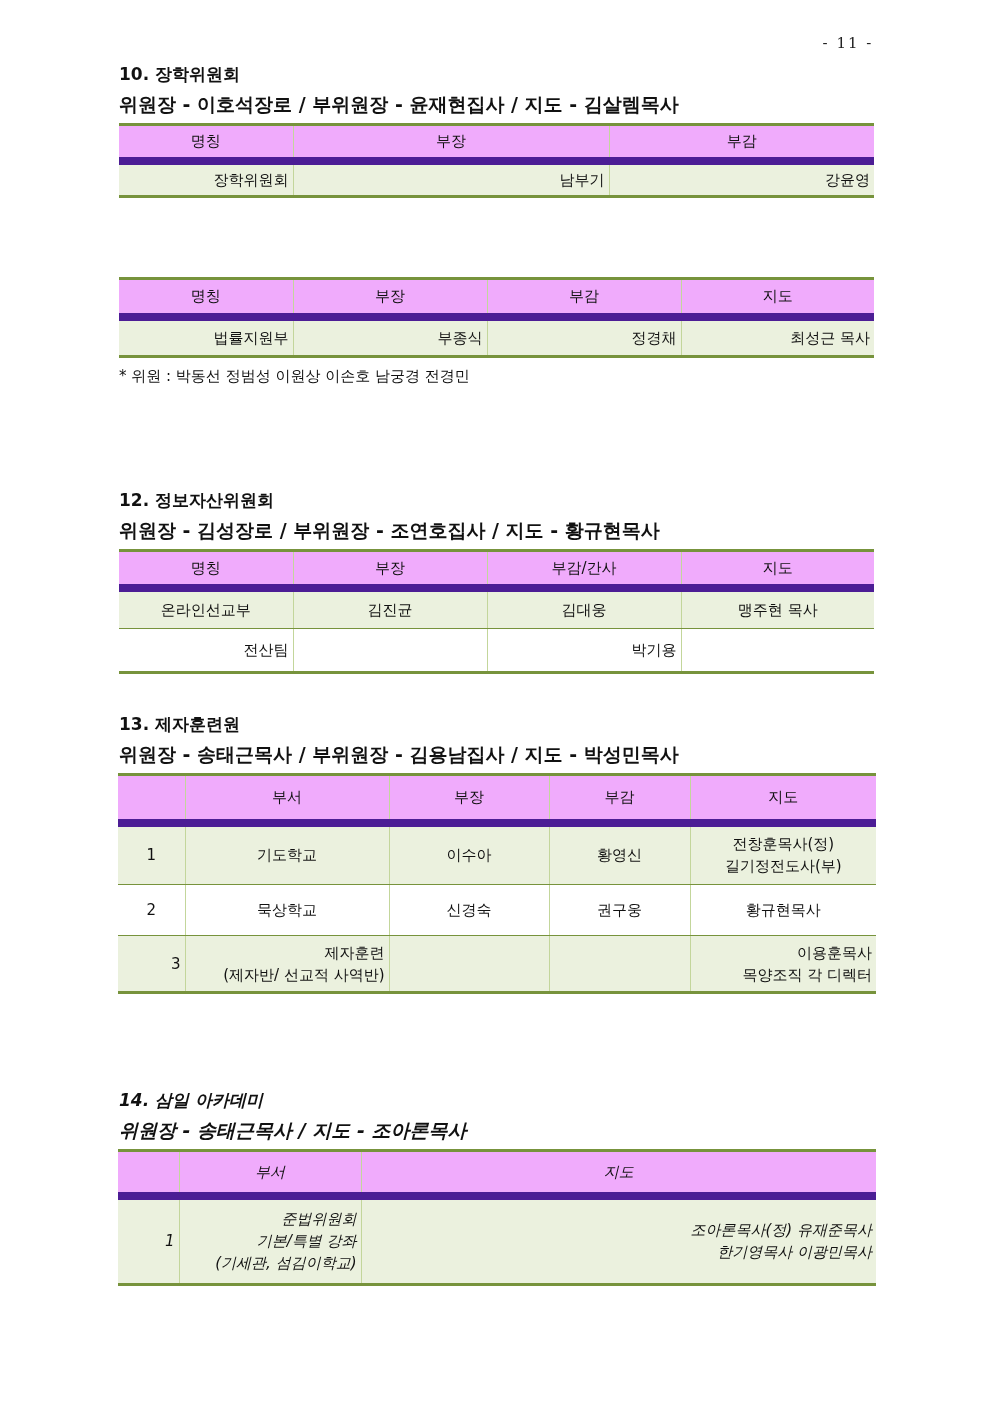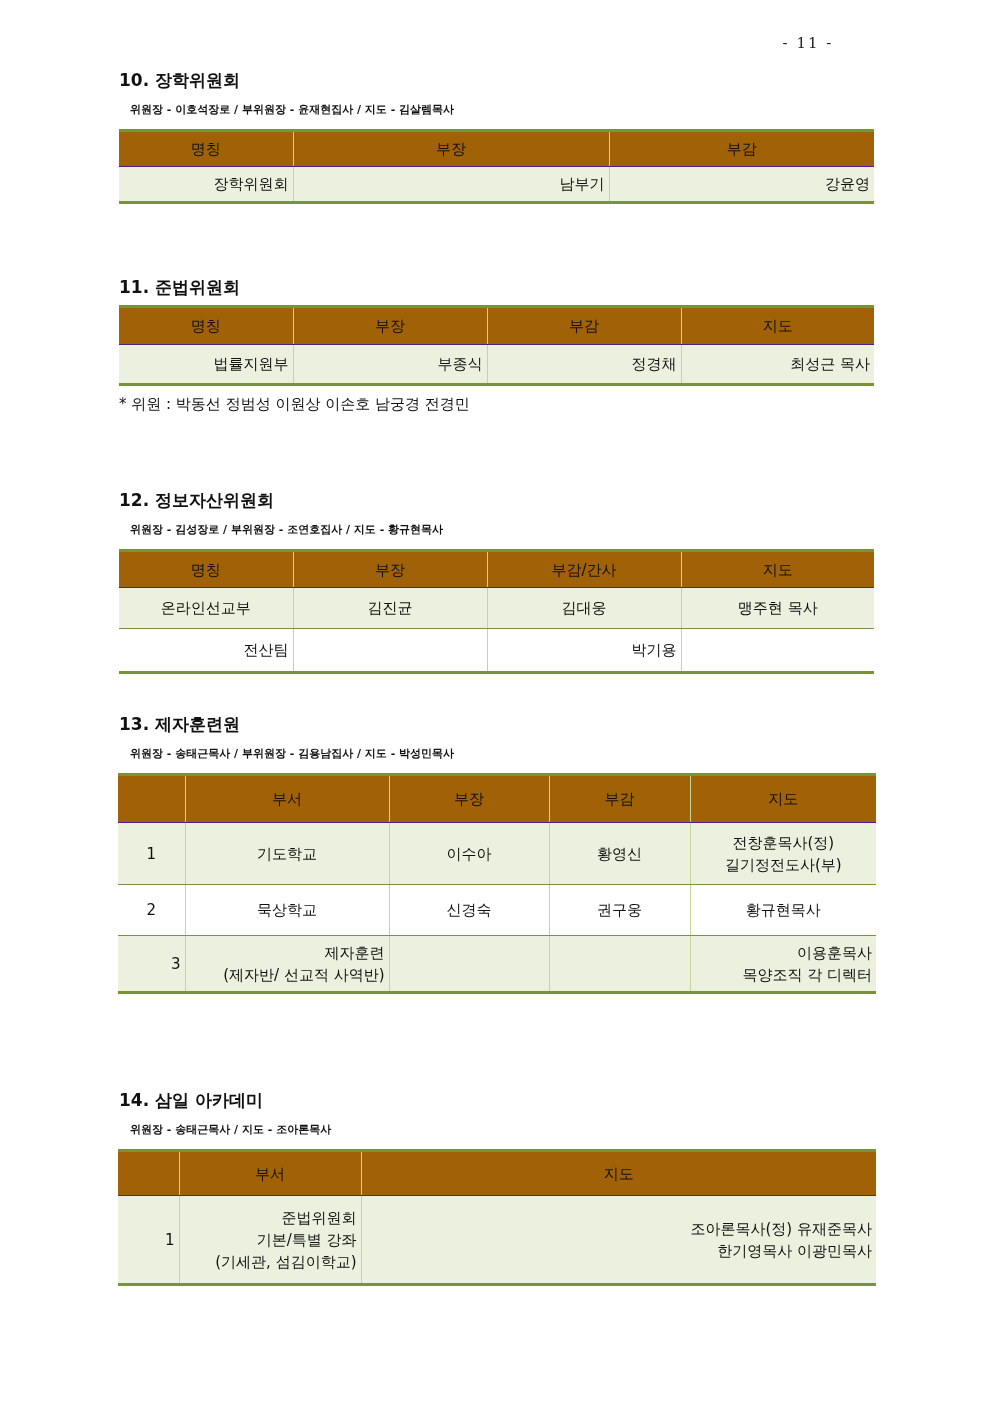--- a/index.html
+++ b/index.html
@@ -1,52 +1,52 @@
 <!DOCTYPE html>
 <html><head>
   <meta charset="utf-8">
   <style>
     html, body { margin: 0; padding: 0; background: #ffffff; }
     body {
       width: 992px; height: 1403px; position: relative; overflow: hidden;
       font-family: "DejaVu Sans", "Liberation Sans", sans-serif; color: #111;
     }
     .page-num {
-      position: absolute; top: 34px; left: 776px; width: 64px; text-align: center;
+      position: absolute; top: 34px; left: 816px; width: 64px; text-align: center;
       font-family: "DejaVu Serif", "Liberation Serif", serif; font-size: 15px; color: #222;
       letter-spacing: 2px;
     }
     .section { position: absolute; left: 119px; }
     .sec-title { font-size: 17px; font-weight: bold; height: 28px; line-height: 28px; white-space: nowrap; }
-    .sec-sub { font-size: 11px; font-weight: bold; height: 30px; line-height: 30px; white-space: nowrap; margin-top: 1px; margin-left: 11px; }
+    .sec-sub { font-size: 19px; font-weight: bold; height: 30px; line-height: 30px; white-space: nowrap; margin-top: 1px; }
     table.grid {
       border-collapse: collapse; table-layout: fixed; margin-top: 4px;
       font-size: 15px;
     }
     table.grid td {
       text-align: center; vertical-align: middle; padding: 0 4px;
       border-left: 1px solid #c3d69b; border-right: 1px solid #c3d69b;
       line-height: 22px;
     }
     table.grid td:first-child { border-left: none; }
     table.grid td:last-child { border-right: none; }
-    table.grid tr.head td { border-top: 3px solid #77933c; border-bottom: 1px solid #4c1d95; background: #a16207; }
+    table.grid tr.head td { border-top: 3px solid #77933c; border-bottom: 8px solid #4c1d95; background: #f0abfc; }
     table.grid tr.fill td { background: #ebf1de; }
     table.grid tr.plain td { background: #ffffff; }
     table.grid tr.mid td { border-bottom: 1px solid #77933c; }
     table.grid tr.last td { border-bottom: 3px solid #77933c; text-align: right; }
     .note { font-size: 15px; margin-top: 9px; white-space: nowrap; }
     .ml { display: block; }
   </style>
 </head>
 <body>
 
 <div class="page-num">- 11 -</div>
 
-<div class="section" style="top:66px;">
+<div class="section" style="top:60px;">
   <div class="sec-title">10. 장학위원회</div>
   <div class="sec-sub">위원장 - 이호석장로 / 부위원장 - 윤재현집사 / 지도 - 김살렘목사</div>
   <table class="grid" style="width:755px;">
     <colgroup>
         <col style="width:174px">
         <col style="width:316px">
         <col style="width:265px">
       </colgroup>
     <tbody>
         <tr class="head" style="height:36px;">
@@ -57,21 +57,20 @@
     <tr class="fill last" style="height:36px;">
       <td>장학위원회</td>
       <td>남부기</td>
       <td>강윤영</td>
     </tr>
   </tbody>
     </table>
 </div>
 
 <div class="section" style="top:273px;">
-  <div class="sec-title">11. 준법위원회</div>
   <table class="grid" style="width:755px;">
     <colgroup>
         <col style="width:174px">
         <col style="width:194px">
         <col style="width:194px">
         <col style="width:193px">
       </colgroup>
     <tbody>
         <tr class="head" style="height:38px;">
       <td>명칭</td>
@@ -169,21 +168,21 @@
       <td></td>
       <td>
         <span class="ml">이용훈목사</span>
         <span class="ml">목양조직 각 디렉터</span>
       </td>
     </tr>
   </tbody>
     </table>
 </div>
 
-<div class="section" style="top:1086px;">
+<div class="section" style="top:1086px;font-style:italic;">
   <div class="sec-title">14. 삼일 아카데미</div>
   <div class="sec-sub">위원장 - 송태근목사 / 지도 - 조아론목사</div>
   <table class="grid" style="width:758px; margin-left:-1px;">
     <colgroup>
         <col style="width:61px">
         <col style="width:182px">
         <col style="width:515px">
       </colgroup>
     <tbody>
         <tr class="head" style="height:45px;">

